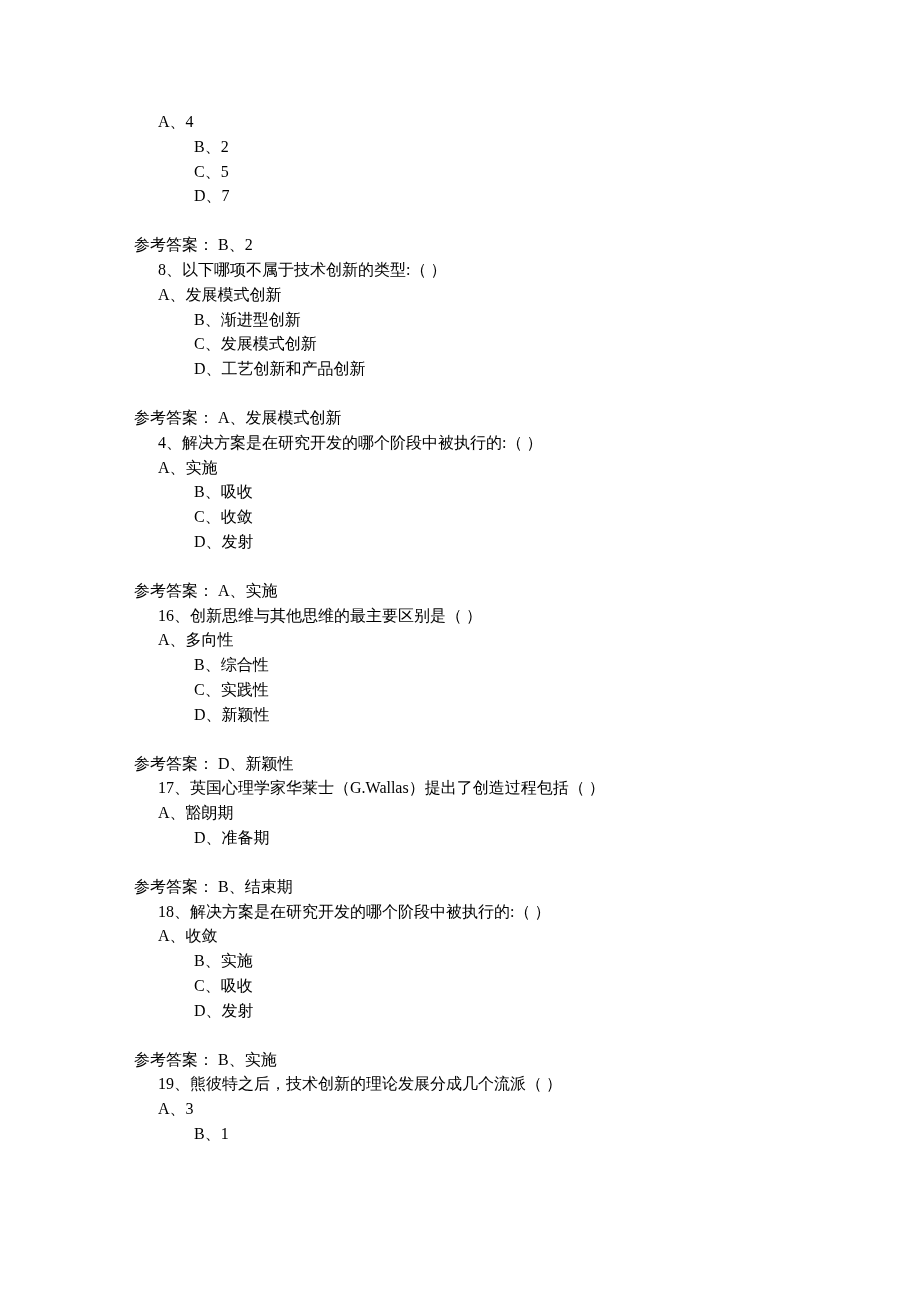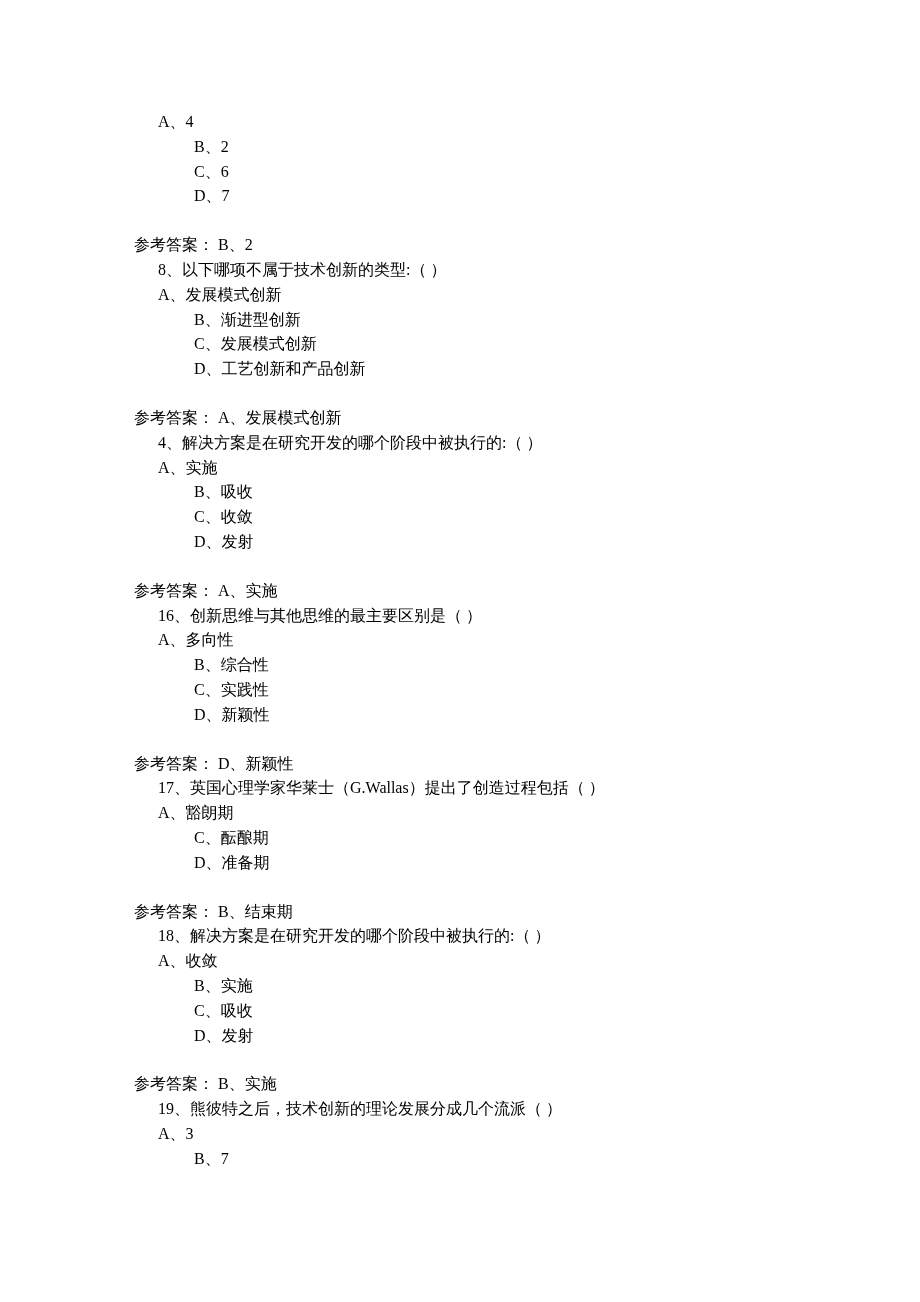--- a/index.html
+++ b/index.html
@@ -37,21 +37,21 @@
     p {
       margin: 0;
     }
   </style>
 </head>
 <body>
 
 <div class="block">
   <p class="option-a">A、4</p>
   <p class="sub-option">B、2</p>
-  <p class="sub-option">C、6</p>
+  <p class="sub-option">C、5</p>
   <p class="sub-option">D、7</p>
   <p class="answer">参考答案：  B、2</p>
 </div>
 
 <div class="block">
   <p class="question">8、以下哪项不属于技术创新的类型:（  ）</p>
   <p class="option-a">A、发展模式创新</p>
   <p class="sub-option">B、渐进型创新</p>
   <p class="sub-option">C、发展模式创新</p>
   <p class="sub-option">D、工艺创新和产品创新</p>
@@ -72,31 +72,30 @@
   <p class="option-a">A、多向性</p>
   <p class="sub-option">B、综合性</p>
   <p class="sub-option">C、实践性</p>
   <p class="sub-option">D、新颖性</p>
   <p class="answer">参考答案：  D、新颖性</p>
 </div>
 
 <div class="block">
   <p class="question">17、英国心理学家华莱士（G.Wallas）提出了创造过程包括（  ）</p>
   <p class="option-a">A、豁朗期</p>
-  <p class="sub-option">C、酝酿期</p>
   <p class="sub-option">D、准备期</p>
   <p class="answer">参考答案：  B、结束期</p>
 </div>
 
 <div class="block">
   <p class="question">18、解决方案是在研究开发的哪个阶段中被执行的:（  ）</p>
   <p class="option-a">A、收敛</p>
   <p class="sub-option">B、实施</p>
   <p class="sub-option">C、吸收</p>
   <p class="sub-option">D、发射</p>
   <p class="answer">参考答案：  B、实施</p>
 </div>
 
 <div class="block">
   <p class="question">19、熊彼特之后，技术创新的理论发展分成几个流派（  ）</p>
   <p class="option-a">A、3</p>
-  <p class="sub-option">B、7</p>
+  <p class="sub-option">B、1</p>
 </div>
 
 </body></html>

